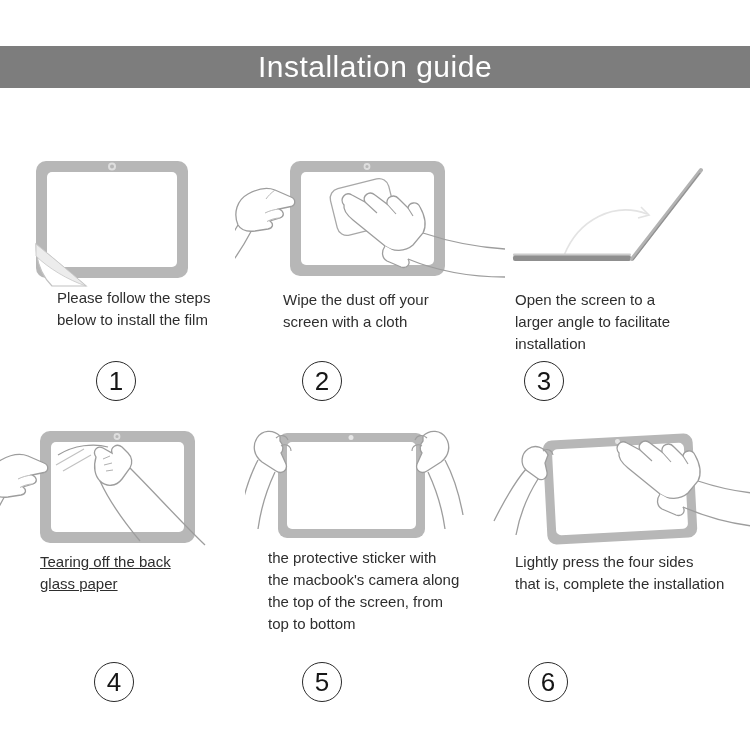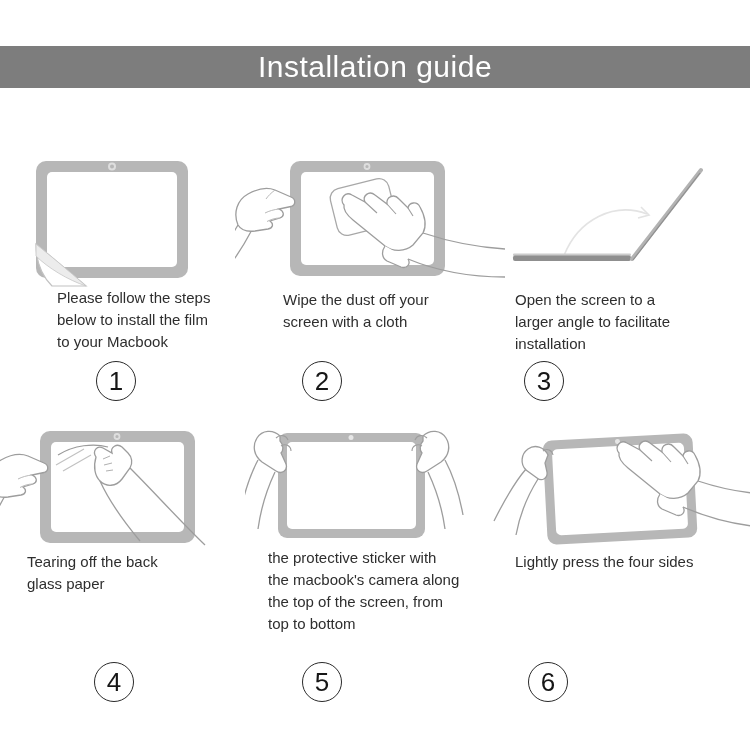--- a/index.html
+++ b/index.html
@@ -10,21 +10,21 @@
   .header-title{color:#ffffff;font-size:30px;font-weight:400;letter-spacing:0.5px;}
   .illus{position:absolute;}
   .caption{position:absolute;font-size:15px;line-height:22px;color:#2e2e2e;white-space:nowrap;}
   .numcircle{position:absolute;width:38px;height:38px;border:1.6px solid #2a2a2a;border-radius:50%;
              display:flex;align-items:center;justify-content:center;
              font-size:26px;color:#161616;background:#fff;}
   
   .cap1{left:48px;top:287px;margin-left:9px;}
   .cap2{left:283px;top:289px;}
   .cap3{left:515px;top:289px;}
-  .cap4{left:27px;top:551px;}
+  .cap4{left:40px;top:551px;text-decoration:underline;}
   .cap5{left:268px;top:547px;}
   .cap6{left:515px;top:551px;}
   
   .num1{left:96px;top:361px;}
   .num2{left:302px;top:361px;}
   .num3{left:524px;top:361px;}
   .num4{left:94px;top:662px;}
   .num5{left:302px;top:662px;}
   .num6{left:528px;top:662px;}
   
@@ -138,21 +138,20 @@
     <path d="M129,30 C124,24 130,16 137,20 L150,27 C147,21 154,15 160,20 L172,29 C171,22 179,18 184,24 L193,33 C194,27 202,26 205,32 C210,41 212,50 208,58 L198,70 C190,77 178,77 170,71 L138,45 C132,40 128,35 129,30 Z" fill="#ffffff"></path>
     <path d="M150,27 L162,38 M172,29 L181,39 M193,33 L198,41" stroke-width="1.1"></path>
     <path d="M170,71 C166,77 167,83 172,86 L186,92 C192,94 196,89 193,84" fill="#ffffff"></path>
     <path d="M208,58 C226,64 244,68 262,70 M193,84 C216,94 238,100 262,103"></path>
   </g>
 </svg>
 
 <div class="caption cap1">
   <div>Please follow the steps</div>
   <div>below to install the film</div>
-  <div>to your Macbook</div>
 </div>
 <div class="caption cap2">
   <div>Wipe the dust off your</div>
   <div>screen with a cloth</div>
 </div>
 <div class="caption cap3">
   <div>Open the screen to a</div>
   <div>larger angle to facilitate</div>
   <div>installation</div>
 </div>
@@ -161,20 +160,21 @@
   <div>glass paper</div>
 </div>
 <div class="caption cap5">
   <div>the protective sticker with</div>
   <div>the macbook's camera along</div>
   <div>the top of the screen, from</div>
   <div>top to bottom</div>
 </div>
 <div class="caption cap6">
   <div>Lightly press the four sides</div>
+  <div>that is, complete the installation</div>
 </div>
 
 <div class="numcircle num1">1</div>
 <div class="numcircle num2">2</div>
 <div class="numcircle num3">3</div>
 <div class="numcircle num4">4</div>
 <div class="numcircle num5">5</div>
 <div class="numcircle num6">6</div>
 
 </body></html>

